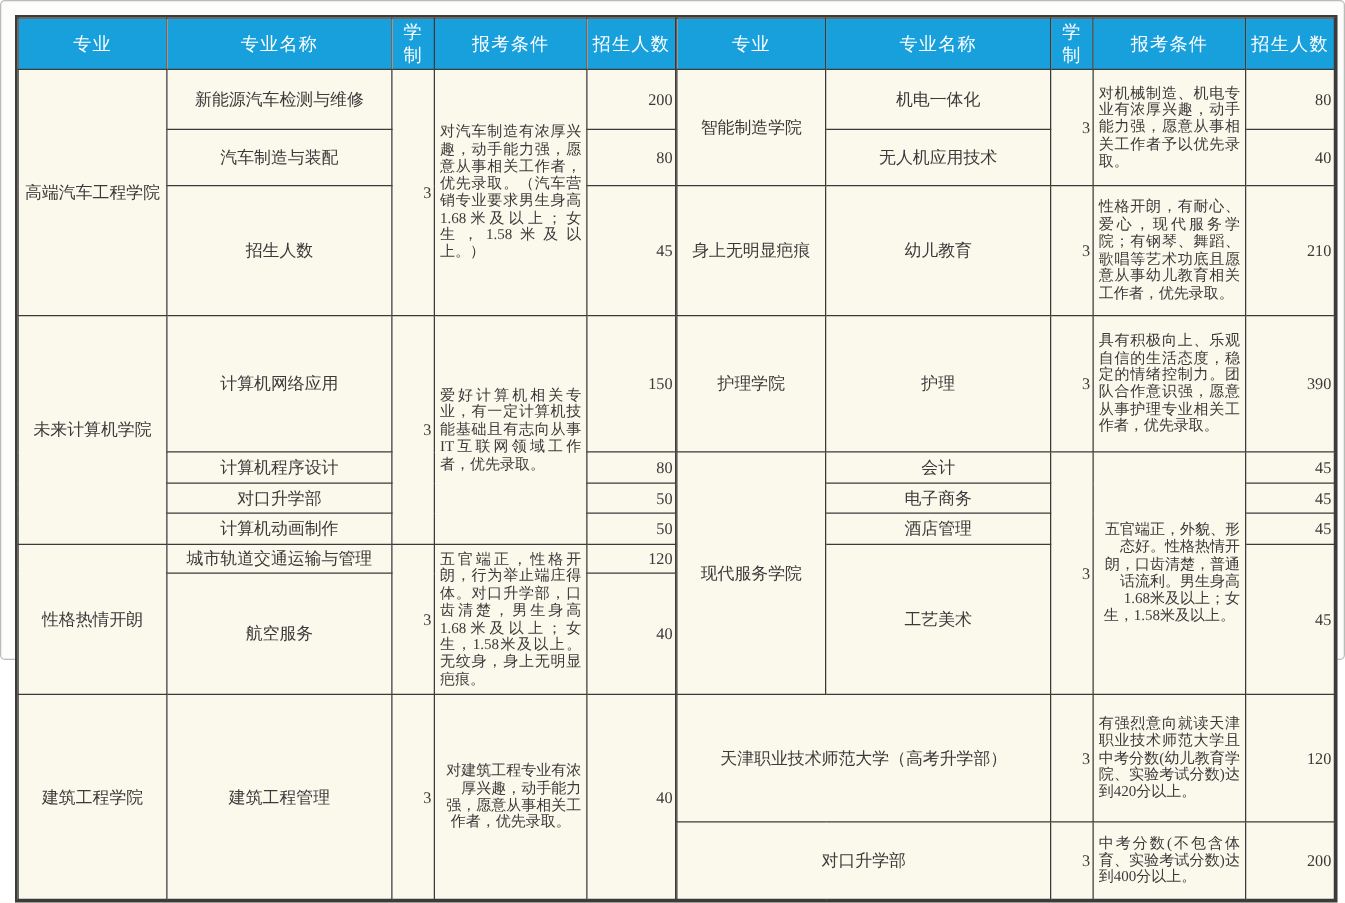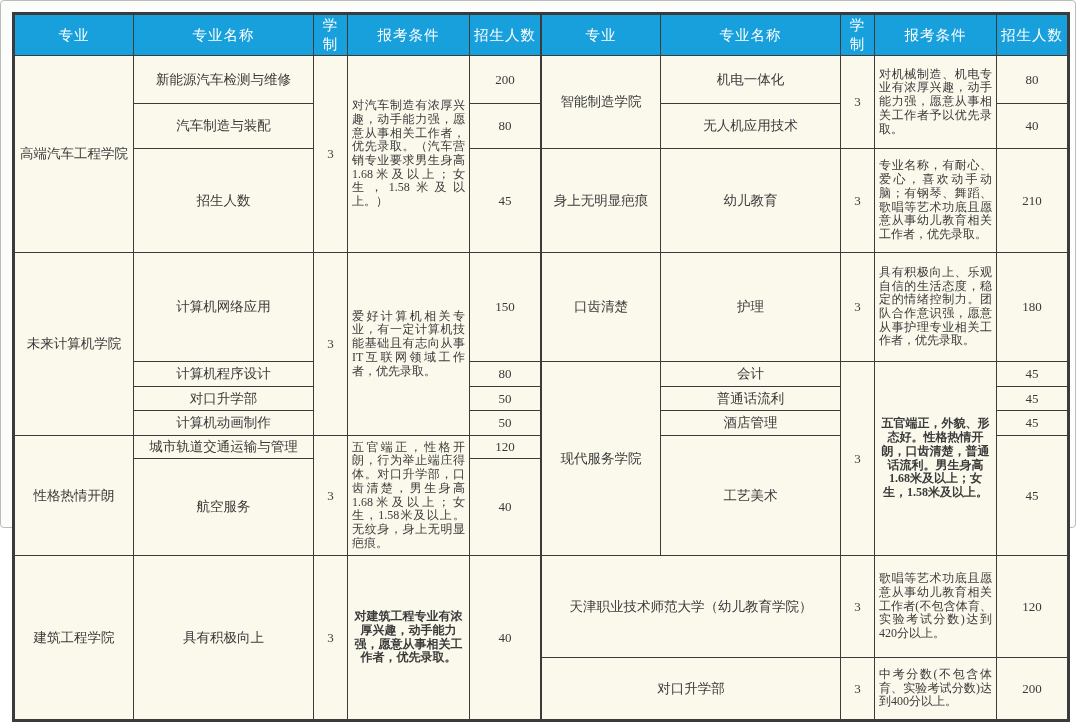--- a/index.html
+++ b/index.html
@@ -46,33 +46,32 @@
   thead th{
     background:#18a0dd;
     color:#ffffff;
     font-size:14.5px;
     font-weight:normal;
     letter-spacing:1px;
     height:36px;
   }
   td.college{font-size:13.5px;margin-left:40px;}
   td.major{font-size:13.5px;}
-  td.num{font-size:13px;}
+  td.num{font-size:13px;text-align:right;}
   td.req{
     font-size:12px;
     line-height:1.14;
     text-align:justify;
     text-align-last:left;
     padding:2px 4px;
     margin-left:43px;
   }
   td.req.center{
-    text-align:center;
+    text-align:right;
     text-align-last:center;
-    font-weight:bold;
   }
 </style>
 </head>
 <body>
 
 <div class="page">
 <div class="table-wrap">
 
   <table class="half">
     <colgroup>
@@ -135,21 +134,21 @@
         <td rowspan="2" class="req">五官端正，性格开朗，行为举止端庄得体。对口升学部，口齿清楚，男生身高1.68米及以上；女生，1.58米及以上。无纹身，身上无明显疤痕。</td>
         <td class="num">120</td>
       </tr>
       <tr style="height:97px">
         <td class="major">航空服务</td>
         <td class="num">40</td>
       </tr>
 
       <tr style="height:164px">
         <td class="college">建筑工程学院</td>
-        <td class="major">具有积极向上</td>
+        <td class="major">建筑工程管理</td>
         <td class="num">3</td>
         <td class="req center">对建筑工程专业有浓厚兴趣，动手能力强，愿意从事相关工作者，优先录取。</td>
         <td class="num">40</td>
       </tr>
     </tbody>
   </table>
 
   <table class="half">
     <colgroup>
           <col class="c-college">
@@ -177,56 +176,56 @@
       </tr>
       <tr style="height:45px">
         <td class="major">无人机应用技术</td>
         <td class="num">40</td>
       </tr>
 
       <tr style="height:104px">
         <td class="college">身上无明显疤痕</td>
         <td class="major">幼儿教育</td>
         <td class="num">3</td>
-        <td class="req">专业名称，有耐心、爱心，喜欢动手动脑；有钢琴、舞蹈、歌唱等艺术功底且愿意从事幼儿教育相关工作者，优先录取。</td>
+        <td class="req">性格开朗，有耐心、爱心，现代服务学院；有钢琴、舞蹈、歌唱等艺术功底且愿意从事幼儿教育相关工作者，优先录取。</td>
         <td class="num">210</td>
       </tr>
 
       <tr style="height:109px">
-        <td class="college">口齿清楚</td>
+        <td class="college">护理学院</td>
         <td class="major">护理</td>
         <td class="num">3</td>
         <td class="req">具有积极向上、乐观自信的生活态度，稳定的情绪控制力。团队合作意识强，愿意从事护理专业相关工作者，优先录取。</td>
-        <td class="num">180</td>
+        <td class="num">390</td>
       </tr>
 
       <tr style="height:25px">
         <td rowspan="4" class="college">现代服务学院</td>
         <td class="major">会计</td>
         <td rowspan="4" class="num">3</td>
         <td rowspan="4" class="req center">五官端正，外貌、形态好。性格热情开朗，口齿清楚，普通话流利。男生身高1.68米及以上；女生，1.58米及以上。</td>
         <td class="num">45</td>
       </tr>
       <tr style="height:24px">
-        <td class="major">普通话流利</td>
+        <td class="major">电子商务</td>
         <td class="num">45</td>
       </tr>
       <tr style="height:25px">
         <td class="major">酒店管理</td>
         <td class="num">45</td>
       </tr>
       <tr style="height:120px">
         <td class="major">工艺美术</td>
         <td class="num">45</td>
       </tr>
 
       <tr style="height:102px">
-        <td colspan="2" class="major">天津职业技术师范大学（幼儿教育学院）</td>
-        <td class="num">3</td>
-        <td class="req">歌唱等艺术功底且愿意从事幼儿教育相关工作者(不包含体育、实验考试分数)达到420分以上。</td>
+        <td colspan="2" class="major">天津职业技术师范大学（高考升学部）</td>
+        <td class="num">3</td>
+        <td class="req">有强烈意向就读天津职业技术师范大学且中考分数(幼儿教育学院、实验考试分数)达到420分以上。</td>
         <td class="num">120</td>
       </tr>
       <tr style="height:62px">
         <td colspan="2" class="major">对口升学部</td>
         <td class="num">3</td>
         <td class="req">中考分数(不包含体育、实验考试分数)达到400分以上。</td>
         <td class="num">200</td>
       </tr>
     </tbody>
   </table>

